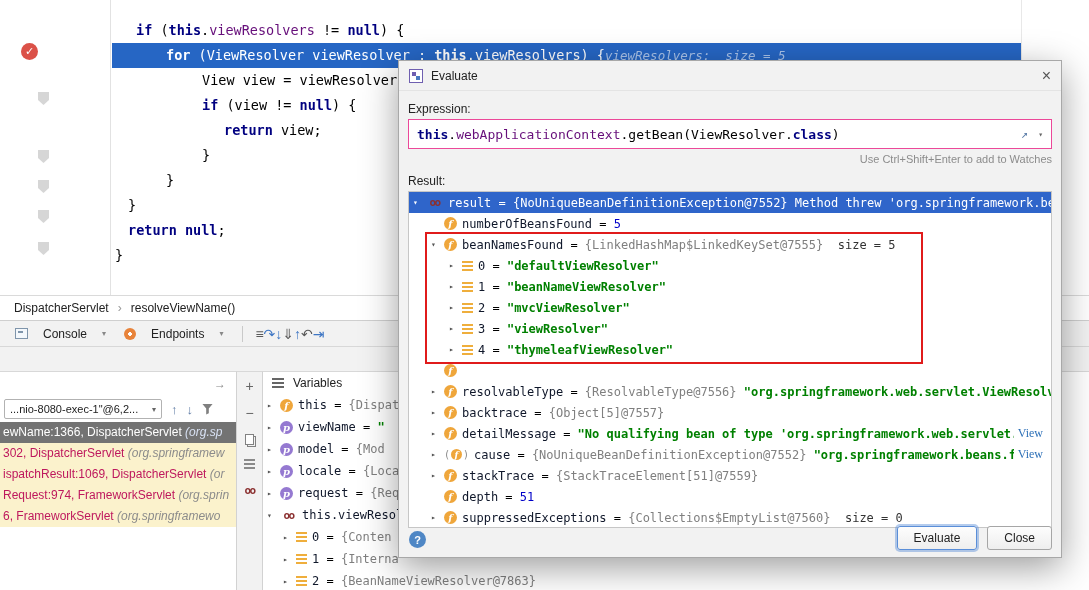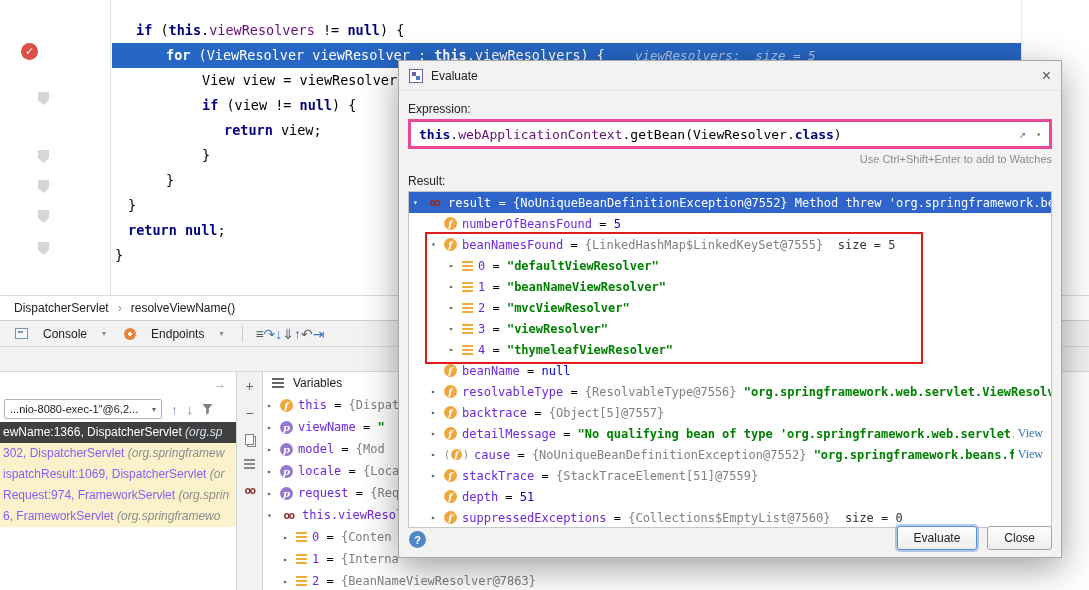--- a/index.html
+++ b/index.html
@@ -12,21 +12,21 @@
 .fold-line{position:absolute;left:110px;top:0;bottom:0;width:1px;background:#e2e2e2;}
 .right-line{position:absolute;left:1021px;top:0;bottom:0;width:1px;background:#e8e8e8;}
 .code-lines{position:absolute;left:112px;top:18px;width:909px;}
 .code-line{height:25px;line-height:25px;font-family:"DejaVu Sans Mono",monospace;font-size:13.5px;white-space:pre;overflow:hidden;}
 .code-line.selected{background:#2666c4;}
 .tk-kw{color:#000080;font-weight:bold;}
 .tk-field{color:#660E7A;}
 .tk-pl{color:#000;}
 .code-line.selected span{color:#fff;}
 .code-line.selected .inline-hint{color:#a9c3ea;}
-.inline-hint{font-style:italic;color:#9cb6e0;margin-left:30px;font-size:12.5px;}
+.inline-hint{font-style:italic;color:#9cb6e0;font-size:12.5px;}
 .bp{position:absolute;left:21px;top:43px;width:17px;height:17px;border-radius:50%;background:#db5148;color:#fff;font-size:11px;line-height:17px;text-align:center;}
 .bp::after{content:"✓";}
 .gmark{position:absolute;left:38px;width:11px;height:13px;background:#d6d6d6;clip-path:polygon(0 0,100% 0,100% 62%,50% 100%,0 62%);}
 
 
 .crumbs{position:absolute;left:0;top:295px;width:1089px;height:26px;background:#fff;border-top:1px solid #dadada;border-bottom:1px solid #cfcfcf;display:flex;align-items:center;gap:9px;padding-left:14px;font-size:12px;color:#222;}
 .crumb-sep{color:#999;}
 
 
 .bottom{position:absolute;left:0;top:321px;width:1089px;height:269px;background:#f2f2f2;}
@@ -41,22 +41,22 @@
 .panelgap{height:24px;}
 
 .frames{position:absolute;left:0;top:50px;bottom:0;width:237px;background:#fff;border-right:1px solid #d2d2d2;border-top:1px solid #d8d8d8;overflow:hidden;}
 .frames-toolbar{height:24px;display:flex;align-items:center;justify-content:flex-end;padding-right:10px;color:#888;font-size:12px;}
 .thread-row{height:26px;display:flex;align-items:center;gap:9px;padding:0 4px;}
 .thread-combo{width:158px;height:20px;border:1px solid #b2b2b2;background:#fff;border-radius:2px;display:flex;align-items:center;justify-content:space-between;padding:0 5px;font-size:11px;color:#222;overflow:hidden;white-space:nowrap;}
 .combo-arrow{font-size:8px;color:#666;}
 .mini{color:#5f7ca5;font-size:13px;cursor:default;}
 .funnel{width:11px;height:11px;background:#808080;clip-path:polygon(0 0,100% 0,62% 45%,62% 88%,38% 100%,38% 45%);}
 .frame-row{height:21px;line-height:21px;white-space:pre;overflow:hidden;font-size:12px;padding-left:3px;background:#fbf2cc;}
-.frame-row.selected{background:#404040;}
-.fmain{color:#8b5cf6;}
+.frame-row.selected{background:#737373;}
+.fmain{color:#be185d;}
 .fpkg{color:#8b8b8b;font-style:italic;}
 .frame-row.selected .fmain{color:#fff;}
 .frame-row.selected .fpkg{color:#d8e1f3;}
 
 .vstrip{position:absolute;left:237px;top:50px;bottom:0;width:26px;background:#f2f2f2;border-right:1px solid #d2d2d2;border-top:1px solid #d8d8d8;display:flex;flex-direction:column;align-items:center;padding-top:8px;gap:14px;}
 .vs-ic{color:#666;font-size:14px;line-height:13px;}
 .ic-copy{width:9px;height:11px;border:1px solid #818181;background:#fdfdfd;box-shadow:2px 2px 0 -1px #f2f2f2,2px 2px 0 0 #818181;}
 .ic-stack{width:11px;height:2px;background:#8a8a8a;box-shadow:0 4px 0 #8a8a8a,0 8px 0 #8a8a8a;margin-bottom:8px;}
 .ic-watch-strip::before{content:"oo";font:bold 11px "DejaVu Sans Mono",monospace;color:#8b3030;letter-spacing:-1.5px;}
 
@@ -72,42 +72,42 @@
 .ic{flex:none;margin-right:5px;display:inline-flex;align-items:center;justify-content:center;}
 .ic-f{width:13px;height:13px;border-radius:50%;background:#efa63b;color:#fff;font:italic bold 10px "DejaVu Serif",serif;display:inline-flex;align-items:center;justify-content:center;}
 .ic-f.mini{width:11px;height:11px;font-size:9px;}
 .ic-p{width:13px;height:13px;border-radius:50%;background:#9579d1;color:#fff;font:italic bold 10px "DejaVu Serif",serif;display:inline-flex;align-items:center;justify-content:center;}
 .ic-item{width:11px;height:10px;background:repeating-linear-gradient(180deg,#efae3c 0 2px,rgba(255,255,255,0) 2px 4px);}
 .ic-watch{width:17px;}
 .ic-watch::before{content:"oo";font:bold 11px "DejaVu Sans Mono",monospace;color:#8b3030;letter-spacing:-1.5px;}
 .ic-fp{color:#8a8a8a;font-size:10px;gap:1px;}
 .ic-fp i{font-style:normal;}
 .tcontent{flex:1 1 auto;overflow:hidden;white-space:pre;}
-.nm{color:#6d28d9;}
+.nm{color:#0f172a;}
 .sep{color:#000;}
 .ref{color:#7f7f7f;}
 .str{color:#008000;font-weight:bold;}
 .num{color:#0000c8;}
 .extra{color:#000;}
 .size{color:#333;}
 .trow.selected{background:#2f65ca;}
 .trow.selected .tcontent span,.trow.selected .chev,.trow.selected .nm{color:#fff;}
 .vlink{flex:none;color:#2e71b8;font-family:Liberation Serif, serif;font-size:12px;padding:0 8px 0 4px;background:#fff;cursor:pointer;}
 
 
 .dlg{position:absolute;left:398px;top:60px;width:664px;height:498px;background:#f2f2f2;border:1px solid #a8a8a8;box-shadow:0 10px 34px rgba(0,0,0,.38);z-index:10;}
 .dlg-title{position:absolute;left:0;top:0;right:0;height:30px;display:flex;align-items:center;gap:8px;padding:0 10px;font-size:12px;color:#222;border-bottom:1px solid #e4e4e4;}
 .eval-ic{width:14px;height:14px;border:1px solid #6f5fb0;background:#fff;position:relative;flex:none;}
 .eval-ic::before{content:"";position:absolute;left:2px;top:2px;width:4px;height:4px;background:#6f5fb0;}
 .eval-ic::after{content:"";position:absolute;right:2px;bottom:2px;width:4px;height:4px;background:#4a7ac0;}
 .dlg-close{margin-left:auto;color:#555;font-size:16px;cursor:default;}
 .lbl{position:absolute;left:9px;font-size:12px;color:#222;}
 .lbl-expr{top:41px;}
 .lbl-result{top:113px;}
-.expr{position:absolute;left:9px;right:9px;top:58px;height:30px;background:#fff;border:3px solid #ec4899;display:flex;align-items:center;padding:0 8px;font-family:"DejaVu Sans Mono",monospace;font-size:13px;}
+.expr{position:absolute;left:9px;right:9px;top:58px;height:30px;background:#fff;border:1px solid #ec4899;display:flex;align-items:center;padding:0 8px;font-family:"DejaVu Sans Mono",monospace;font-size:13px;}
 .expr-code{flex:1;white-space:pre;overflow:hidden;}
 .expr-icons{display:flex;align-items:center;gap:10px;}
 .expand-ic{font-size:12px;color:#5b7da8;}
 .hint-row{position:absolute;right:9px;top:92px;font-size:11px;color:#8c8c8c;}
 .tree{position:absolute;left:9px;right:9px;top:130px;height:337px;background:#fff;border:1px solid #c6c6c6;overflow:hidden;}
 .redbox{position:absolute;left:26px;top:171px;width:498px;height:132px;border:2px solid #e01b1b;z-index:5;pointer-events:none;}
 .help{position:absolute;left:10px;bottom:9px;width:17px;height:17px;border-radius:50%;background:#4f87c5;color:#fff;font-size:11px;font-weight:bold;display:flex;align-items:center;justify-content:center;}
 .dlg-buttons{position:absolute;right:9px;bottom:7px;display:flex;gap:10px;}
 .btn{height:24px;padding:0 16px;font-size:12px;color:#222;background:linear-gradient(#fdfdfd,#eee);border:1px solid #a6a6a6;border-radius:3px;font-family:inherit;}
 .btn.primary{border-color:#5a8ed8;box-shadow:0 0 0 2px rgba(90,142,216,.45);}
@@ -230,21 +230,21 @@
     <div class="lbl lbl-result">Result:</div>
     <div class="tree" id="result-tree">
         <div class="trow dlg-row selected" style="padding-left: 4px;"><span class="chev">▾</span><span class="ic ic-watch"></span><span class="tcontent"><span class="nm">result</span><span class="sep"> = </span><span class="ref">{NoUniqueBeanDefinitionException@7552}</span><span class="extra"> Method threw 'org.springframework.beans.factory.N</span></span></div>
         <div class="trow dlg-row" style="padding-left: 22px;"><span class="chev"></span><span class="ic ic-f">f</span><span class="tcontent"><span class="nm">numberOfBeansFound</span><span class="sep"> = </span><span class="num">5</span></span></div>
         <div class="trow dlg-row" style="padding-left: 22px;"><span class="chev">▾</span><span class="ic ic-f">f</span><span class="tcontent"><span class="nm">beanNamesFound</span><span class="sep"> = </span><span class="ref">{LinkedHashMap$LinkedKeySet@7555}</span><span class="size">  size = 5</span></span></div>
         <div class="trow dlg-row" style="padding-left: 40px;"><span class="chev">▸</span><span class="ic ic-item"></span><span class="tcontent"><span class="nm">0</span><span class="sep"> = </span><span class="str">"defaultViewResolver"</span></span></div>
         <div class="trow dlg-row" style="padding-left: 40px;"><span class="chev">▸</span><span class="ic ic-item"></span><span class="tcontent"><span class="nm">1</span><span class="sep"> = </span><span class="str">"beanNameViewResolver"</span></span></div>
         <div class="trow dlg-row" style="padding-left: 40px;"><span class="chev">▸</span><span class="ic ic-item"></span><span class="tcontent"><span class="nm">2</span><span class="sep"> = </span><span class="str">"mvcViewResolver"</span></span></div>
         <div class="trow dlg-row" style="padding-left: 40px;"><span class="chev">▸</span><span class="ic ic-item"></span><span class="tcontent"><span class="nm">3</span><span class="sep"> = </span><span class="str">"viewResolver"</span></span></div>
         <div class="trow dlg-row" style="padding-left: 40px;"><span class="chev">▸</span><span class="ic ic-item"></span><span class="tcontent"><span class="nm">4</span><span class="sep"> = </span><span class="str">"thymeleafViewResolver"</span></span></div>
-        <div class="trow dlg-row" style="padding-left: 22px;"><span class="chev"></span><span class="ic ic-f">f</span><span class="tcontent"><span class="nm">beanName</span><span class="sep"> = </span><span class="num">null</span></span></div>
+        <div class="trow dlg-row" style="padding-left: 22px;"><span class="chev"></span><span class="ic ic-f">f</span></div>
         <div class="trow dlg-row" style="padding-left: 22px;"><span class="chev">▸</span><span class="ic ic-f">f</span><span class="tcontent"><span class="nm">resolvableType</span><span class="sep"> = </span><span class="ref">{ResolvableType@7556}</span><span class="str"> "org.springframework.web.servlet.ViewResolver"</span></span></div>
         <div class="trow dlg-row" style="padding-left: 22px;"><span class="chev">▸</span><span class="ic ic-f">f</span><span class="tcontent"><span class="nm">backtrace</span><span class="sep"> = </span><span class="ref">{Object[5]@7557}</span></span></div>
         <div class="trow dlg-row" style="padding-left: 22px;"><span class="chev">▸</span><span class="ic ic-f">f</span><span class="tcontent"><span class="nm">detailMessage</span><span class="sep"> = </span><span class="str">"No qualifying bean of type 'org.springframework.web.servlet.ViewRes...</span></span><span class="vlink">View</span></div>
         <div class="trow dlg-row" style="padding-left: 22px;"><span class="chev">▸</span><span class="ic ic-fp"><i>(</i><span class="ic-f mini">f</span><i>)</i></span><span class="tcontent"><span class="nm">cause</span><span class="sep"> = </span><span class="ref">{NoUniqueBeanDefinitionException@7552}</span><span class="str"> "org.springframework.beans.factory.NoU...</span></span><span class="vlink">View</span></div>
         <div class="trow dlg-row" style="padding-left: 22px;"><span class="chev">▸</span><span class="ic ic-f">f</span><span class="tcontent"><span class="nm">stackTrace</span><span class="sep"> = </span><span class="ref">{StackTraceElement[51]@7559}</span></span></div>
         <div class="trow dlg-row" style="padding-left: 22px;"><span class="chev"></span><span class="ic ic-f">f</span><span class="tcontent"><span class="nm">depth</span><span class="sep"> = </span><span class="num">51</span></span></div>
         <div class="trow dlg-row" style="padding-left: 22px;"><span class="chev">▸</span><span class="ic ic-f">f</span><span class="tcontent"><span class="nm">suppressedExceptions</span><span class="sep"> = </span><span class="ref">{Collections$EmptyList@7560}</span><span class="size">  size = 0</span></span></div>
       </div>
     <div class="redbox"></div>
     <span class="help">?</span>

